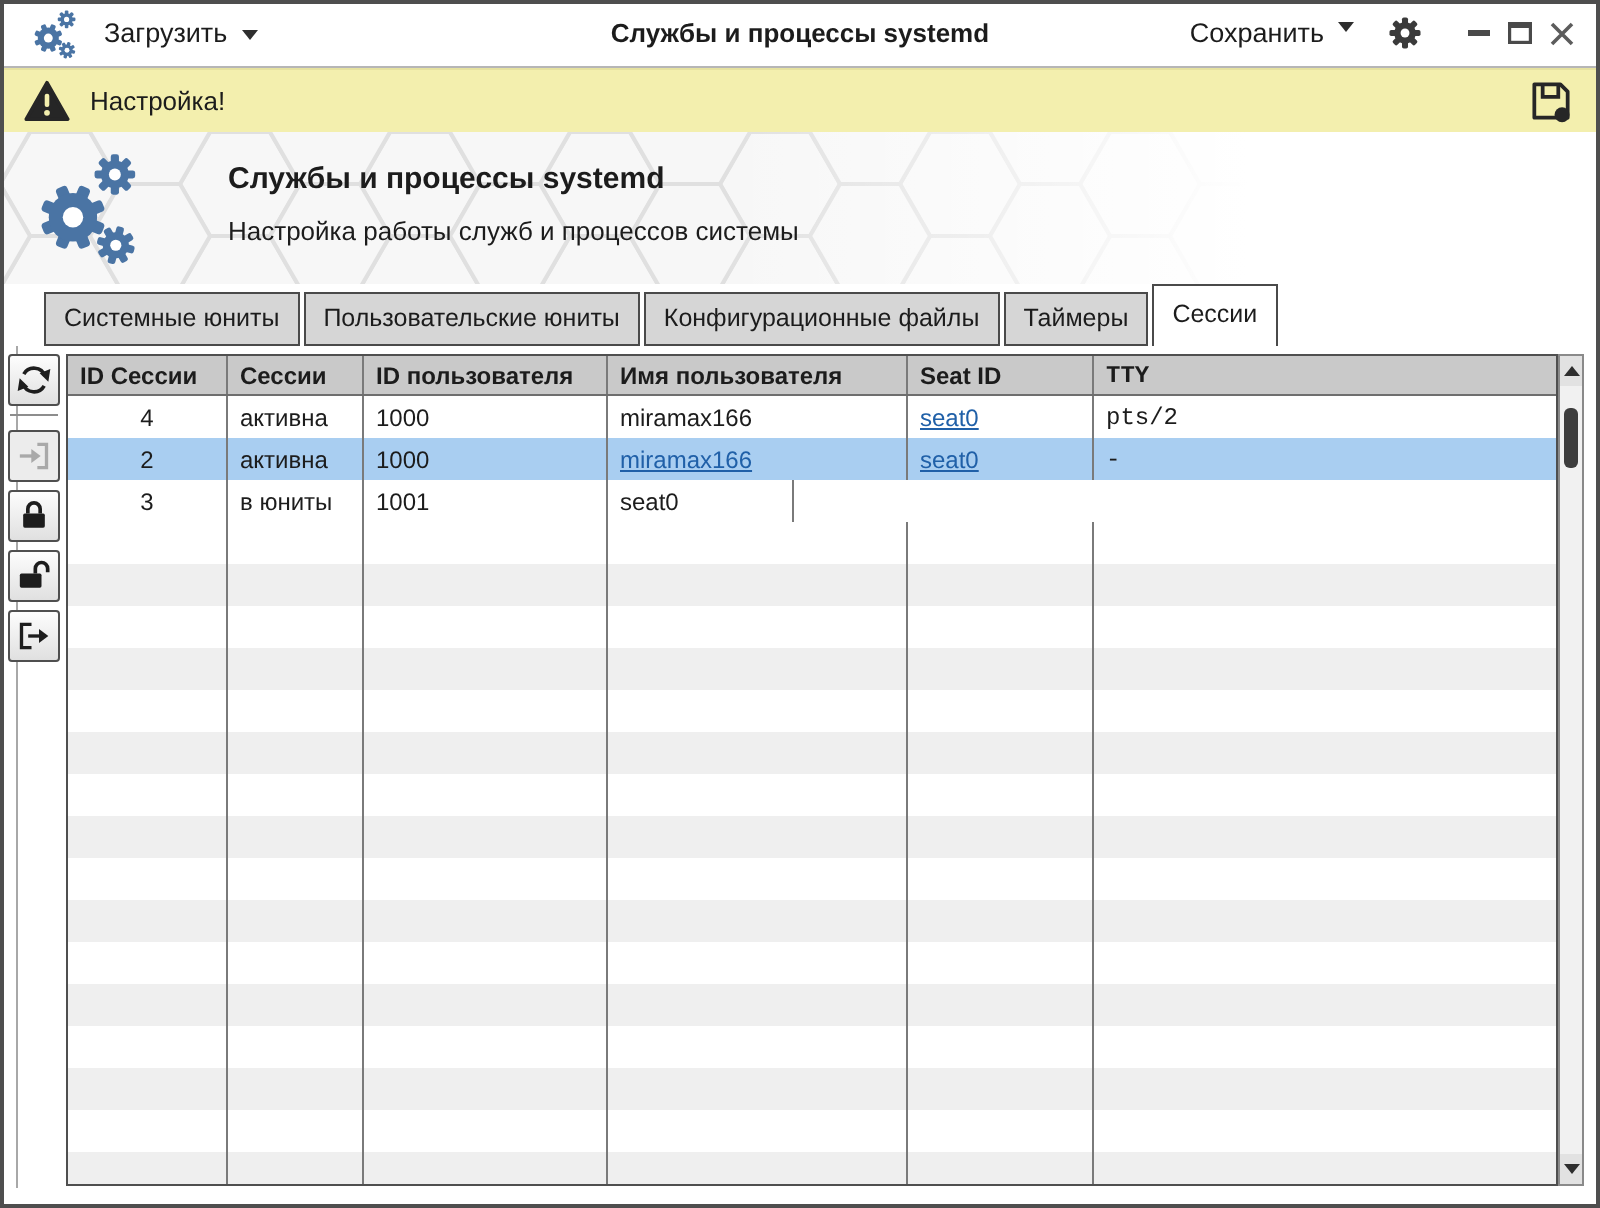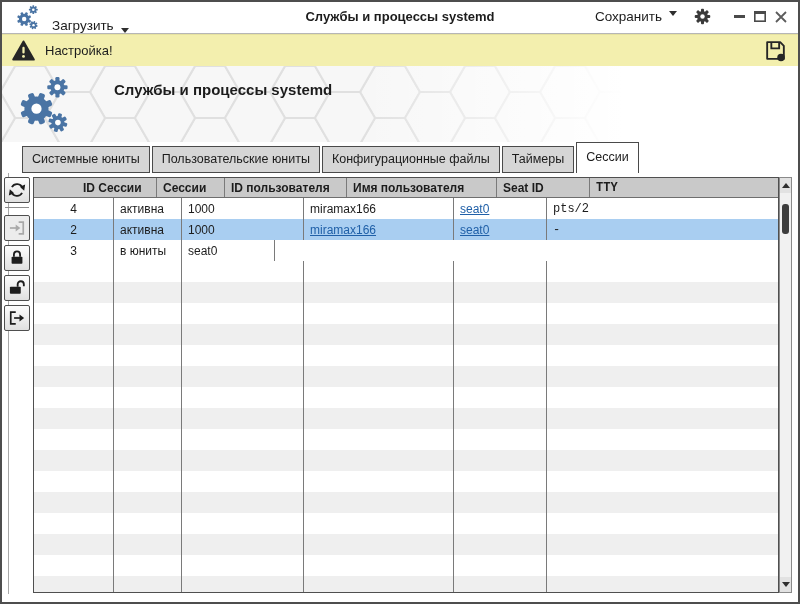--- a/index.html
+++ b/index.html
@@ -6,21 +6,21 @@
   .window {
     position:relative; width:800px; height:604px; background:#fff;
     font-family:"Liberation Sans", sans-serif; color:#1c1c1c; overflow:hidden;
   }
   .frame { position:absolute; inset:0; border:2px solid #4e4e4e; pointer-events:none; z-index:50; }
 
   
   .titlebar { position:absolute; top:0; left:0; width:800px; height:33px; background:#fff;
               border-bottom:1px solid #b6b6b6; z-index:5; }
   .tb-logo { position:absolute; left:15px; top:4px; width:24px; height:26px; }
-  .tb-load { position:absolute; left:52px; top:0; height:33px; display:flex; align-items:flex-end; gap:7px;
+  .tb-load { position:absolute; left:52px; top:0; height:33px; display:flex; align-items:center; gap:7px;
              font-size:13.5px; cursor:default; }
   .tb-title { position:absolute; left:0; top:0; width:100%; height:33px; line-height:33px;
               text-align:center; font-weight:bold; font-size:13px; pointer-events:none; }
   .tb-right { position:absolute; right:12px; top:0; height:33px; display:flex; align-items:center; gap:16px; z-index:6; }
   .tb-save { display:flex; gap:7px; font-size:13.5px; }
   .caret { width:0; height:0; border-left:4.5px solid transparent; border-right:4.5px solid transparent;
            border-top:5.5px solid #2e2e2e; margin-top:2px; }
   .winctrls { display:flex; align-items:center; gap:7px; margin-left:4px; }
   .wc { display:flex; align-items:center; justify-content:center; width:14px; height:16px; }
   .min-bar { width:11px; height:3px; background:#4a4a4a; }
@@ -234,20 +234,21 @@
             <rect x="-2.1" y="-10.2" width="4.2" height="10.2" rx="1.26" transform="translate(45,52) rotate(150)"></rect>
             <rect x="-2.1" y="-10.2" width="4.2" height="10.2" rx="1.26" transform="translate(45,52) rotate(195)"></rect>
             <rect x="-2.1" y="-10.2" width="4.2" height="10.2" rx="1.26" transform="translate(45,52) rotate(240)"></rect>
             <rect x="-2.1" y="-10.2" width="4.2" height="10.2" rx="1.26" transform="translate(45,52) rotate(285)"></rect>
             <rect x="-2.1" y="-10.2" width="4.2" height="10.2" rx="1.26" transform="translate(45,52) rotate(330)"></rect>
             <circle cx="45" cy="52" r="7"></circle>
             <circle cx="45" cy="52" r="3" fill="#fff"></circle>
           </g>
         </svg></div>
     <div class="banner-title">Службы и процессы systemd</div>
+    <div class="banner-sub">Настройка работы служб и процессов системы</div>
   </div>
 
   <div class="tabstrip" id="tabstrip">
       <div class="tab">Системные юниты</div>
       <div class="tab">Пользовательские юниты</div>
       <div class="tab">Конфигурационные файлы</div>
       <div class="tab">Таймеры</div>
       <div class="tab active">Сессии</div>
     </div>
 
@@ -306,21 +307,21 @@
               <path d="M8.5 12 H15.5"></path>
             </g>
             <polygon points="15,7.8 20.6,12 15,16.2" fill="#1d1d1d"></polygon>
           </svg>
         </span>
       </div>
     </div>
 
   <div class="table" id="sessionsTable">
       <div class="trow thead">
-        <div class="tcell" style="width: 80px; margin-left: 43px;">ID Сессии</div>
+        <div class="tcell" style="width: 80px;">ID Сессии</div>
         <div class="tcell" style="width: 68px;">Сессии</div>
         <div class="tcell" style="width: 122px;">ID пользователя</div>
         <div class="tcell" style="width: 150px;">Имя пользователя</div>
         <div class="tcell" style="width: 93px;">Seat ID</div>
         <div class="tcell last">TTY</div>
       </div>
       <div class="trow">
         <div class="tcell center" style="width: 80px;">4</div>
         <div class="tcell" style="width: 68px;">активна</div>
         <div class="tcell" style="width: 122px;">1000</div>
@@ -338,20 +339,21 @@
           <a href="#">miramax166</a>
         </div>
         <div class="tcell" style="width: 93px;">
           <a href="#">seat0</a>
         </div>
         <div class="tcell last">-</div>
       </div>
       <div class="trow">
         <div class="tcell center" style="width: 80px;">3</div>
         <div class="tcell" style="width: 68px;">в юниты</div>
+        <div class="tcell" style="width: 122px;">1001</div>
         <div class="tcell" style="width: 93px;">seat0</div>
       </div>
       <div class="trow">
         <div class="tcell center" style="width: 80px;"></div>
         <div class="tcell" style="width: 68px;"></div>
         <div class="tcell" style="width: 122px;"></div>
         <div class="tcell" style="width: 150px;"></div>
         <div class="tcell" style="width: 93px;"></div>
         <div class="tcell last"></div>
       </div>

